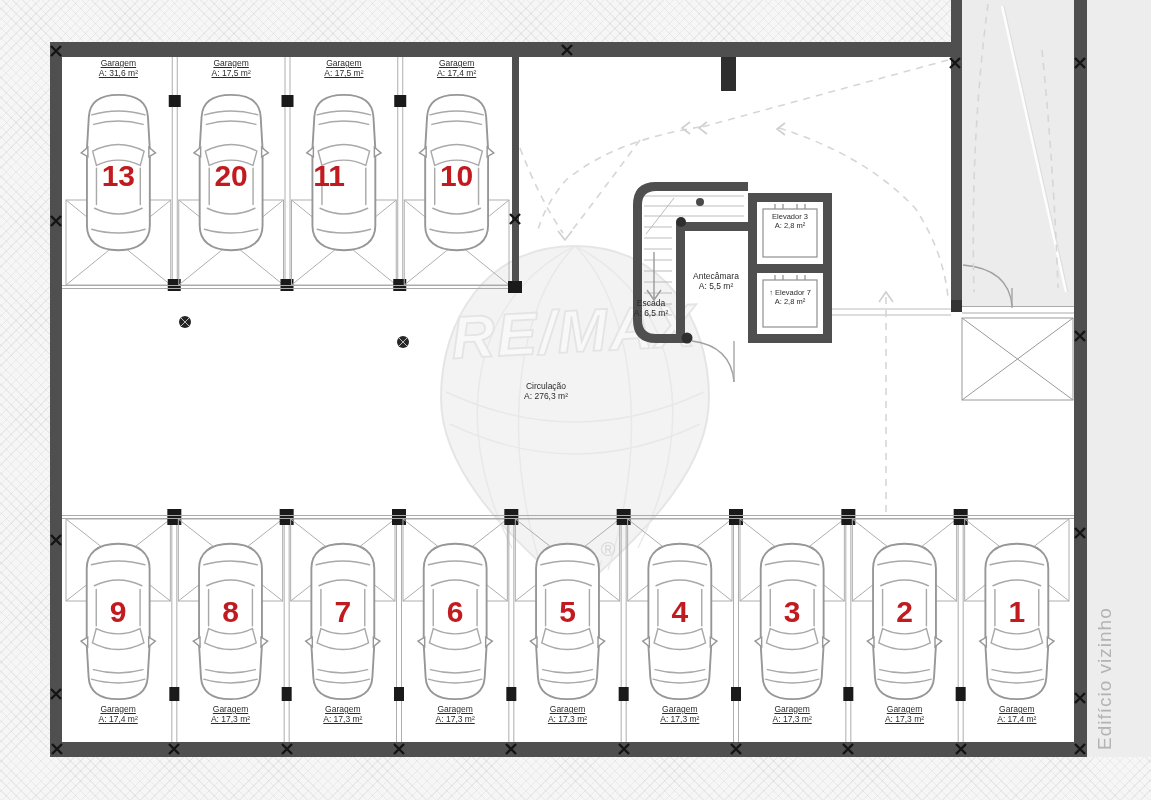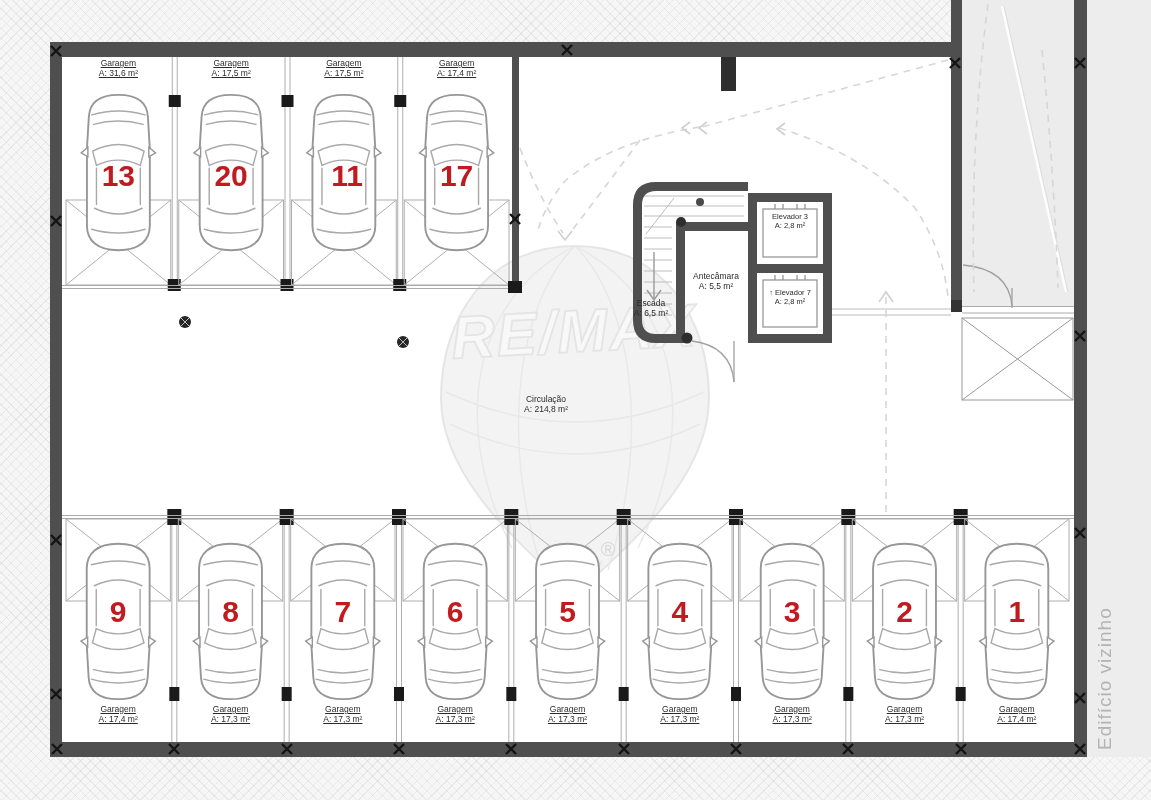--- a/index.html
+++ b/index.html
@@ -283,45 +283,45 @@
     <div>A: 5,5 m²</div>
   </div>
   <div class="rlabel small" style="left:755px;top:212px">
     <div>Elevador 3</div>
     <div>A: 2,8 m²</div>
   </div>
   <div class="rlabel small" style="left:755px;top:288px">
     <div>↑ Elevador 7</div>
     <div>A: 2,8 m²</div>
   </div>
-  <div class="rlabel" style="left:501px;top:394px">
+  <div class="rlabel" style="left:501px;top:381px">
     <div>Circulação</div>
-    <div>A: 214,8 m²</div>
+    <div>A: 276,3 m²</div>
   </div>
   <div id="neighbor-label">Edifício vizinho</div>
 <div class="glabel" style="left:63.375px;top:58px">
         <div class="" style="">Garagem</div>
         <div class="" style="">A: 31,6 m²</div>
       </div>
       <div class="gnum" style="left:88.375px;top:160px">13</div>
       <div class="glabel" style="left:176.125px;top:58px">
         <div class="" style="">Garagem</div>
         <div class="" style="">A: 17,5 m²</div>
       </div>
       <div class="gnum" style="left:201.125px;top:160px">20</div>
       <div class="glabel" style="left:288.875px;top:58px">
         <div class="" style="">Garagem</div>
         <div class="" style="">A: 17,5 m²</div>
       </div>
-      <div class="gnum" style="left:317px;top:160px">11</div>
+      <div class="gnum" style="left:299px;top:160px">11</div>
       <div class="glabel" style="left:401.625px;top:58px">
         <div class="" style="">Garagem</div>
         <div class="" style="">A: 17,4 m²</div>
       </div>
-      <div class="gnum" style="left:426.625px;top:160px">17</div>
+      <div class="gnum" style="left:426.625px;top:160px">10</div>
       <div class="glabel" style="left:63.16666666666666px;top:704px">
         <div class="" style="">Garagem</div>
         <div class="" style="">A: 17,4 m²</div>
       </div>
       <div class="gnum" style="left:88.16666666666666px;top:596px">9</div>
       <div class="glabel" style="left:175.49999999999997px;top:704px">
         <div class="" style="">Garagem</div>
         <div class="" style="">A: 17,3 m²</div>
       </div>
       <div class="gnum" style="left:200.49999999999997px;top:596px">8</div>

